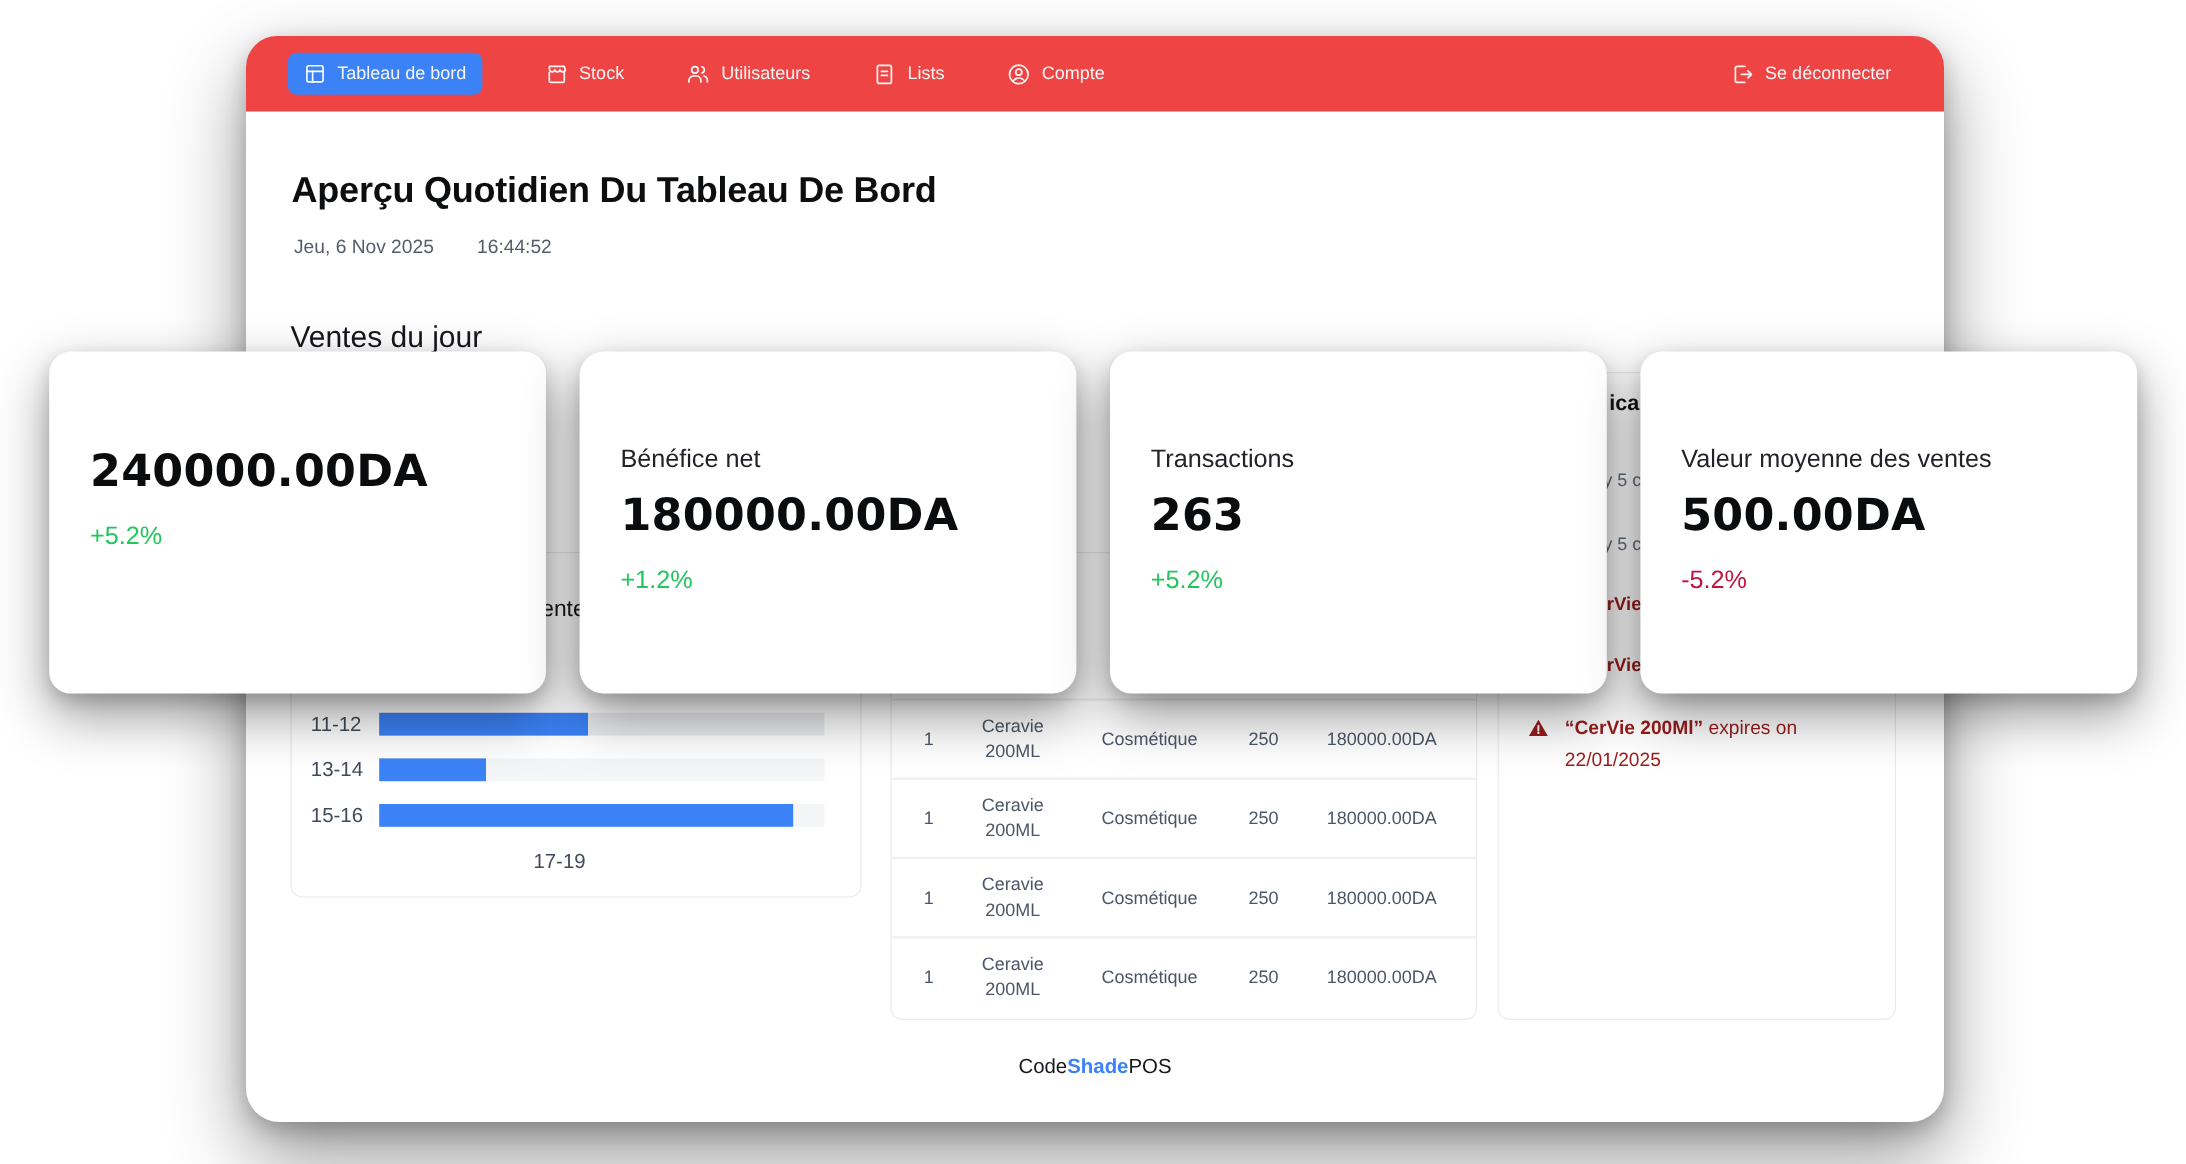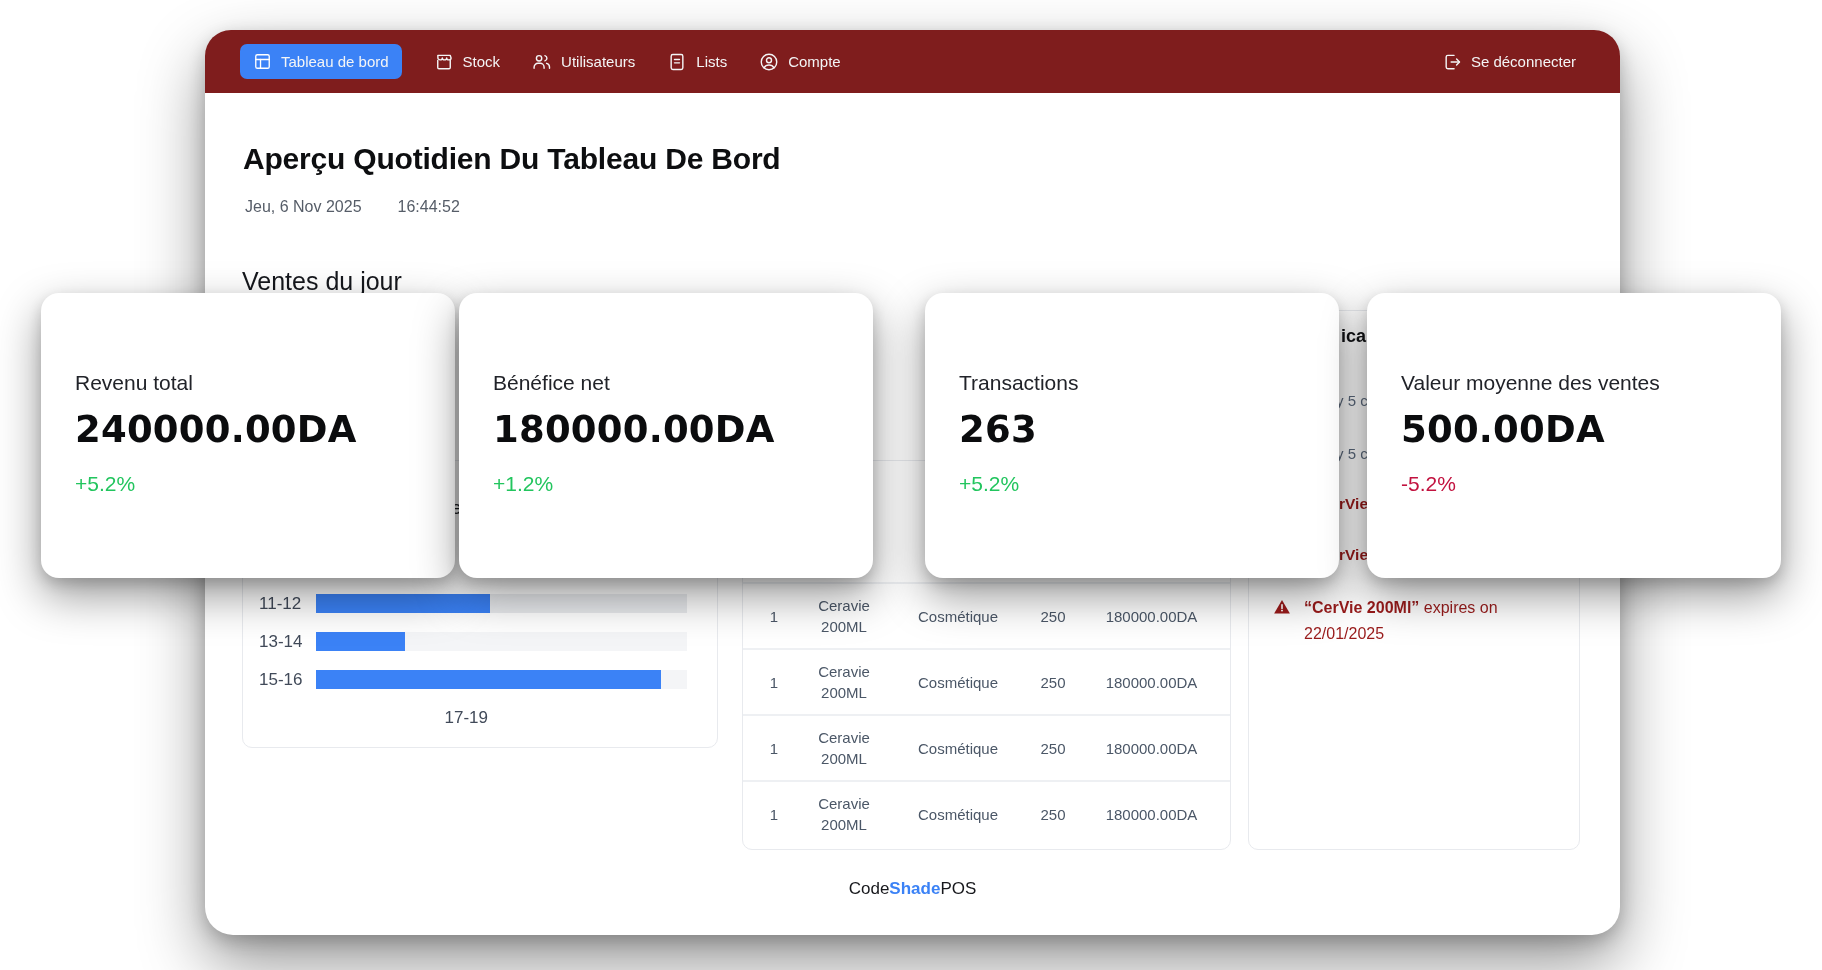--- a/index.html
+++ b/index.html
@@ -4,23 +4,23 @@
 <style>
   html,body{margin:0;padding:0;background:#fff;}
   .canvas{position:relative;width:1822px;height:970px;background:#ffffff;overflow:hidden;
           font-family:"Liberation Sans",sans-serif;}
 
   
   .window{position:absolute;left:205px;top:30px;width:1415px;height:905px;background:#fff;
           border-radius:28px;box-shadow:0 28px 65px rgba(0,0,0,.42),0 6px 18px rgba(0,0,0,.20);z-index:1;}
 
   
-  .navbar{position:absolute;left:0;top:0;width:100%;height:63px;background:#7f1d1d;
+  .navbar{position:absolute;left:0;top:0;width:100%;height:63px;background:#ef4444;
           border-radius:26px 26px 0 0;display:flex;align-items:center;
-          padding:0 44px 0 35px;box-sizing:border-box;gap:32px;}
+          padding:0 44px 0 35px;box-sizing:border-box;gap:52px;}
   .nav-tab{display:flex;align-items:center;gap:9px;color:#f4f5f6;font-size:15px;white-space:nowrap;cursor:pointer;}
   .nav-tab.active{background:#3b82f6;border-radius:7px;padding:8px 13px;}
   .nav-spacer{flex:1;}
   .icon20 svg{width:20px;height:20px;display:block;}
   .icon19 svg{width:19px;height:19px;display:block;}
 
   
   .page-title{position:absolute;left:38px;top:112px;font-size:30px;font-weight:700;color:#0d0e10;letter-spacing:-.2px;}
   .date-row{position:absolute;left:40px;top:168px;font-size:16px;color:#565d68;display:flex;gap:36px;}
   .section-label{position:absolute;left:37px;top:237px;font-size:25px;font-weight:500;color:#15171c;}
@@ -63,21 +63,21 @@
   .frag-red2{left:1134px;top:516px;font-size:15.5px;font-weight:700;color:#9a1b1b;}
 
   
   .footer{position:absolute;left:0;right:0;top:849px;text-align:center;font-size:17px;color:#17181c;}
   .footer .shade{color:#3b82f6;font-weight:700;}
 
   
   .stat-card{position:absolute;top:293px;width:414px;height:285px;background:#fff;border-radius:18px;
              box-shadow:0 18px 45px rgba(0,0,0,.40),0 6px 14px rgba(0,0,0,.16);
              z-index:30;padding:78px 30px 0 34px;box-sizing:border-box;}
-  .card-1{left:41px;} .card-2{left:459px;} .card-3{left:925px;} .card-4{left:1367px;}
+  .card-1{left:41px;} .card-2{left:483px;border-radius:20px;} .card-3{left:925px;} .card-4{left:1367px;}
   .card-label{font-size:21px;color:#212329;margin:0 0 13px 0;}
   .card-value{font-family:"DejaVu Sans",sans-serif;font-size:37px;font-weight:700;color:#0b0c0e;
               margin:0 0 21px 0;letter-spacing:.2px;}
   .card-delta{font-size:21px;}
   .up{color:#22c55e;} .down{color:#c2123f;}
 </style>
 </head>
 <body>
 
 <div class="canvas">
@@ -244,21 +244,20 @@
     <div class="frag frag-gray2">y 5 c</div>
     <div class="frag frag-red1">rVie</div>
     <div class="frag frag-red2">rVie</div>
 
     <div class="footer">
       <span>Code</span><span class="shade">Shade</span><span>POS</span>
     </div>
   </div>
 
   <div class="stat-card card-1">
-    <div class="card-label">Revenu total</div>
     <div class="card-value">240000.00DA</div>
     <div class="card-delta up">+5.2%</div>
   </div>
   <div class="stat-card card-2">
     <div class="card-label">Bénéfice net</div>
     <div class="card-value">180000.00DA</div>
     <div class="card-delta up">+1.2%</div>
   </div>
   <div class="stat-card card-3">
     <div class="card-label">Transactions</div>

